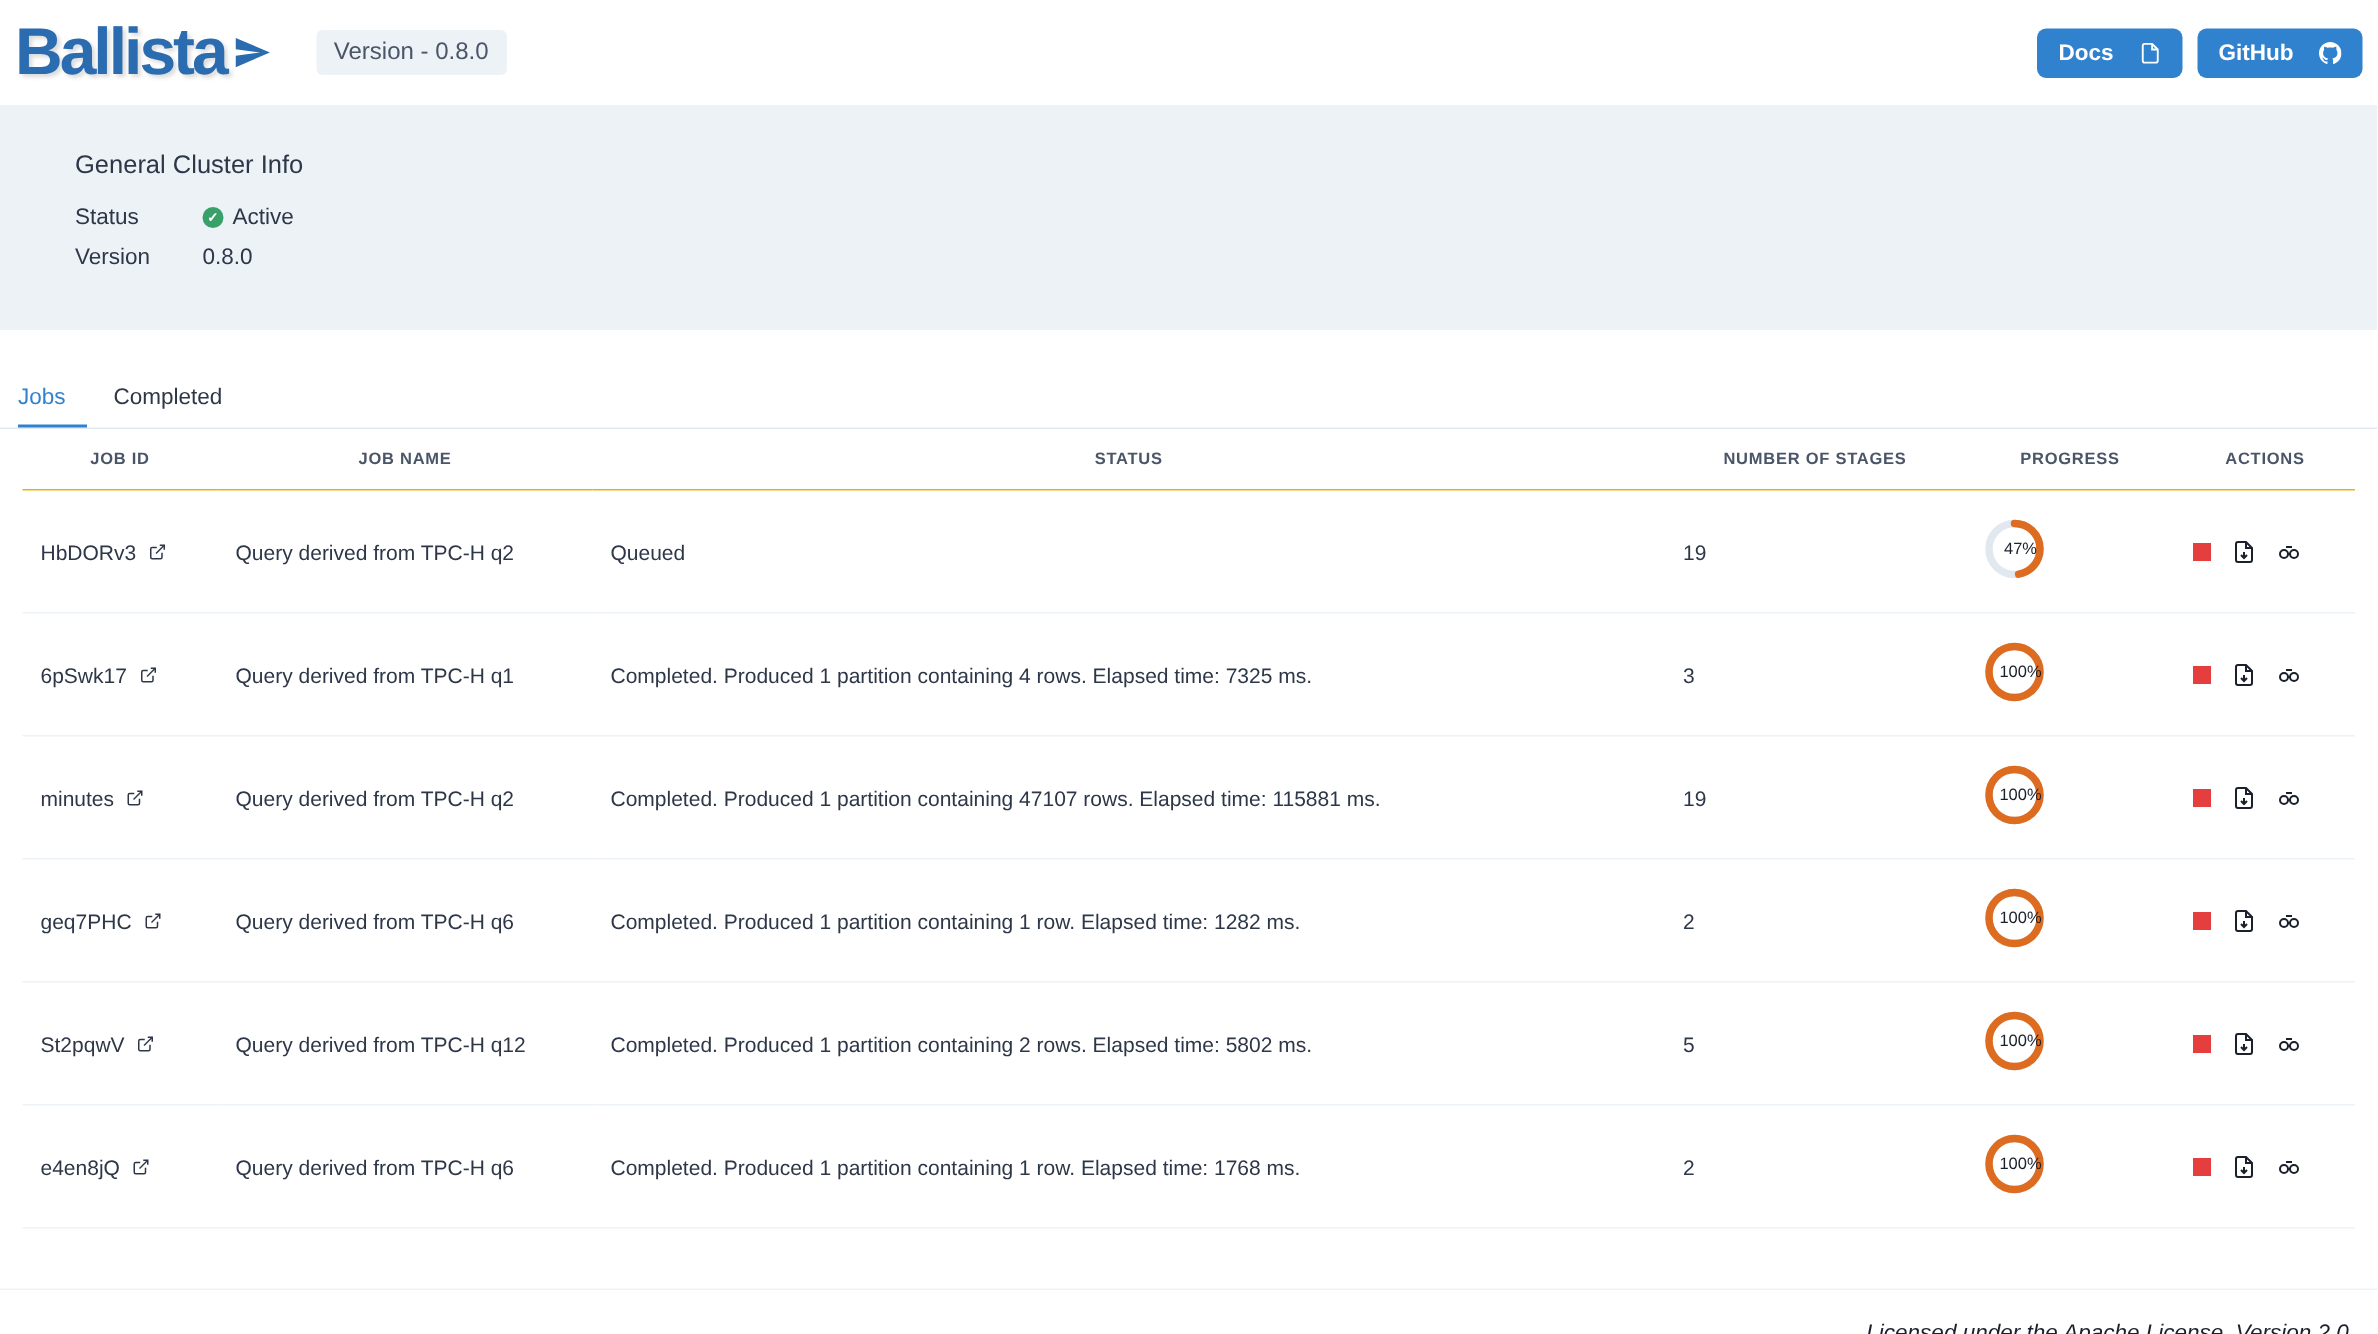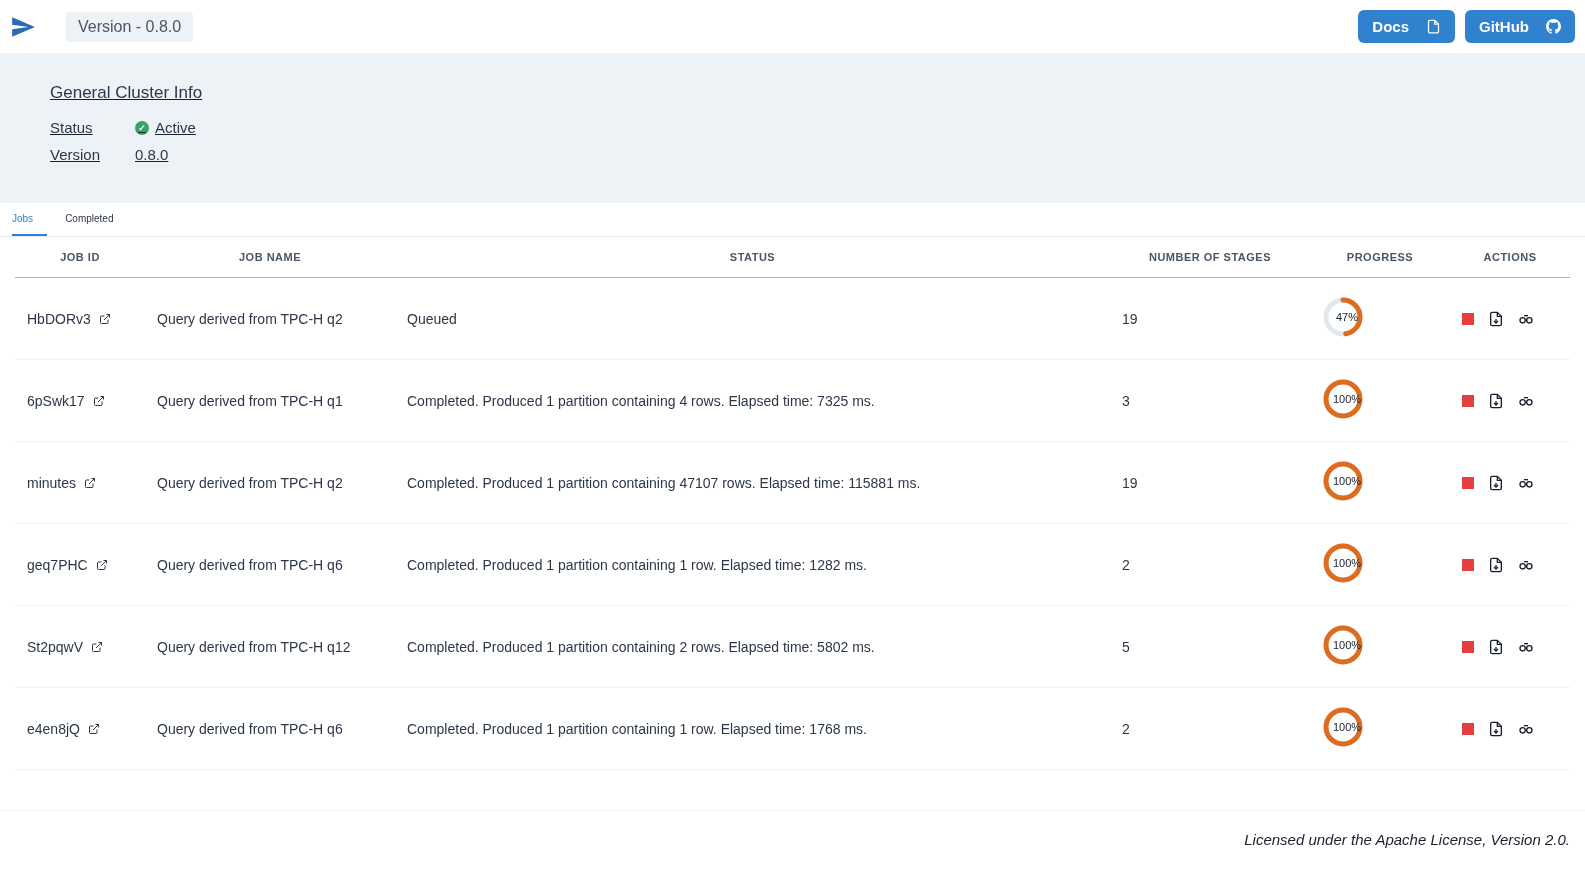--- a/index.html
+++ b/index.html
@@ -7,30 +7,30 @@
 
 .header { display: flex; align-items: center; padding: 10px 10px; background: #fff; }
 .logo { display: flex; align-items: center; gap: 4px; }
 .logo-text { font-family: Arial, sans-serif; font-size: 44px; font-weight: 900; color: #2b6cb0; letter-spacing: -2px; text-shadow: 2px 2px 3px rgba(0,0,0,0.15); }
 .logo-arrow { width: 26px; height: 26px; }
 .version-badge { margin-left: 30px; font-size: 16px; color: #4a5568; background: #edf2f7; padding: 6px 12px; border-radius: 4px; }
 .header-spacer { flex: 1; }
 .header-btn { background: #3182ce; color: #fff; border: none; border-radius: 6px; padding: 8px 14px; font-size: 15px; font-weight: 600; display: inline-flex; align-items: center; gap: 17px; margin-left: 10px; cursor: pointer; }
 .header-btn svg { width: 15px; height: 15px; }
 
-.cluster-info { background: #edf2f7; padding: 30px 50px 30px 50px; text-decoration: underline; }
+.cluster-info { background: #edf2f7; padding: 30px 50px 30px 50px; }
 .cluster-info h2 { font-size: 17px; font-weight: 400; color: #2d3748; margin-bottom: 16px; }
 .info-row { display: flex; margin-bottom: 10px; font-size: 15px; }
 .info-label { width: 85px; color: #2d3748; }
 .info-value { color: #2d3748; display: flex; align-items: center; gap: 6px; }
 .status-dot { width: 14px; height: 14px; background: #38a169; border-radius: 50%; display: inline-flex; align-items: center; justify-content: center; }
 .status-dot::after { content: "✓"; color: #fff; font-size: 9px; font-weight: bold; }
 
 .tabs { display: flex; padding: 0 12px; border-bottom: 1px solid #e2e8f0; }
-.tab { padding: 10px 14px 10px 0; margin-right: 18px; font-size: 10px; color: #2d3748; cursor: pointer; border-bottom: 2px solid transparent; }
+.tab { padding: 10px 14px 10px 0; margin-right: 18px; font-size: 15px; color: #2d3748; cursor: pointer; border-bottom: 2px solid transparent; margin-top: 26px; }
 .tab.active { color: #3182ce; border-bottom-color: #3182ce; }
 
 .table-wrap { padding: 0 15px; }
 table { width: 100%; border-collapse: collapse; }
 th { text-align: center; font-size: 11px; font-weight: 700; color: #4a5568; letter-spacing: 0.5px; padding: 14px 12px; border-bottom: 1px solid #eab308; }
 td { padding: 18px 12px; font-size: 14px; color: #2d3748; border-bottom: 1px solid #edf2f7; vertical-align: middle; }
 .job-id-cell { display: flex; align-items: center; gap: 8px; }
 .ext-icon { width: 12px; height: 12px; cursor: pointer; }
 
 .progress-ring { width: 42px; height: 42px; position: relative; display: inline-block; }
@@ -41,20 +41,21 @@
 .action-stop { width: 12px; height: 12px; background: #e53e3e; cursor: pointer; }
 .action-icon { width: 16px; height: 16px; cursor: pointer; }
 
 .footer { padding: 20px 15px; text-align: right; font-size: 15px; font-style: italic; color: #1a202c; border-top: 1px solid #edf2f7; margin-top: 40px; }
 </style>
 </head>
 <body>
 
 <div class="header">
   <div class="logo">
+    <span class="logo-text">Ballista</span>
     <svg class="logo-arrow" viewBox="0 0 24 24" fill="#2b6cb0">
         <path d="M2 21l21-9L2 3v7l15 2-15 2v7z"></path>
       </svg>
   </div>
   <span class="version-badge">Version - 0.8.0</span>
   <div class="header-spacer"></div>
   <button class="header-btn">
     <span>Docs</span>
     <svg viewBox="0 0 24 24" fill="none" stroke="#fff" stroke-width="2">
         <path d="M14 2H6a2 2 0 0 0-2 2v16a2 2 0 0 0 2 2h12a2 2 0 0 0 2-2V8z"></path>

